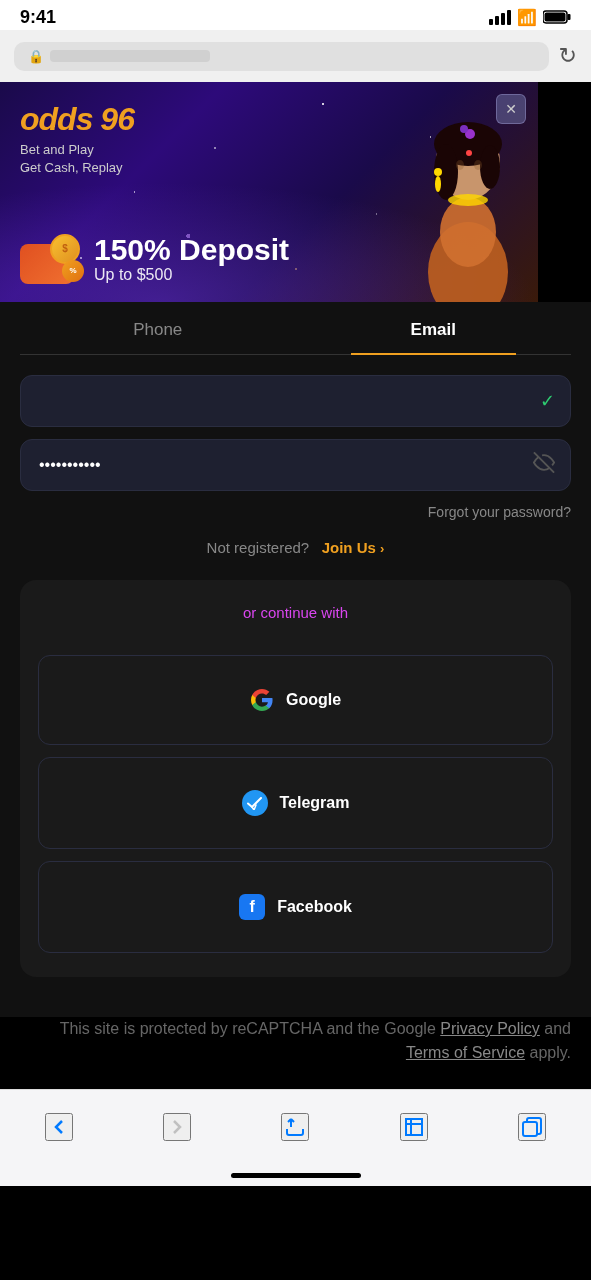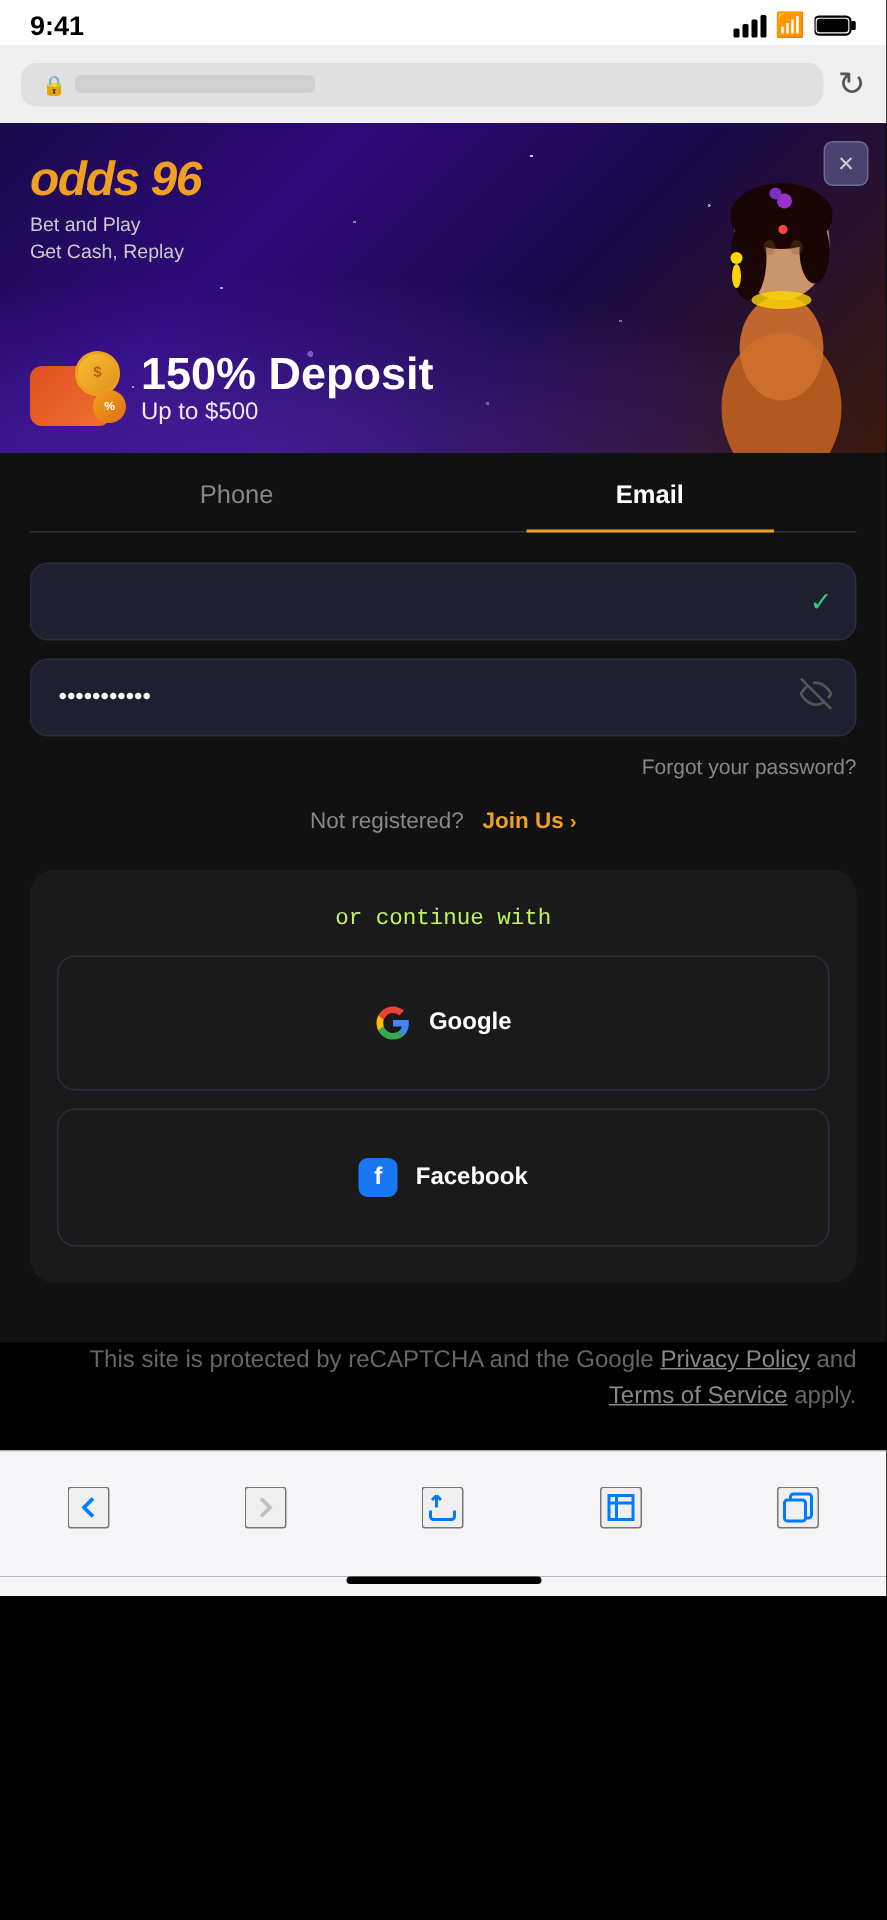--- a/index.html
+++ b/index.html
@@ -74,21 +74,21 @@
       font-size: 22px;
       color: #555;
       background: none;
       border: none;
       cursor: pointer;
       line-height: 1;
     }
 
     
     .banner {
-      width: 591px;
+      width: 538px;
       height: 220px;
       background: linear-gradient(135deg, #1a0a4a 0%, #2d0a7a 30%, #1a0a4a 60%, #3a1a0a 100%);
       position: relative;
       overflow: hidden;
     }
     .banner-stars {
       position: absolute;
       top: 0; left: 0; right: 0; bottom: 0;
       background: 
         radial-gradient(circle at 10% 20%, rgba(255,255,255,0.8) 1px, transparent 1px),
@@ -330,24 +330,23 @@
 
     
     .social-section {
       background: #1a1a1a;
       border-radius: 16px;
       padding: 24px 18px;
       margin-bottom: 20px;
     }
     .or-continue {
       text-align: center;
-      color: #bef264;
+      color: #d946ef;
       font-size: 15px;
-      margin-bottom: 16px;
-      font-family: Liberation Mono, monospace;
+      margin-bottom: 34px;
     }
     .social-btn {
       width: 100%;
       background: transparent;
       border: 1px solid #2a2d40;
       border-radius: 12px;
       padding: 32px;
       font-size: 16px;
       font-weight: 600;
       color: #fff;
@@ -579,20 +578,29 @@
         <svg width="24" height="24" viewBox="0 0 24 24">
           <path d="M22.56 12.25c0-.78-.07-1.53-.2-2.25H12v4.26h5.92c-.26 1.37-1.04 2.53-2.21 3.31v2.77h3.57c2.08-1.92 3.28-4.74 3.28-8.09z" fill="#4285F4"></path>
           <path d="M12 23c2.97 0 5.46-.98 7.28-2.66l-3.57-2.77c-.98.66-2.23 1.06-3.71 1.06-2.86 0-5.29-1.93-6.16-4.53H2.18v2.84C3.99 20.53 7.7 23 12 23z" fill="#34A853"></path>
           <path d="M5.84 14.09c-.22-.66-.35-1.36-.35-2.09s.13-1.43.35-2.09V7.07H2.18C1.43 8.55 1 10.22 1 12s.43 3.45 1.18 4.93l2.85-2.22.81-.62z" fill="#FBBC05"></path>
           <path d="M12 5.38c1.62 0 3.06.56 4.21 1.64l3.15-3.15C17.45 2.09 14.97 1 12 1 7.7 1 3.99 3.47 2.18 7.07l3.66 2.84c.87-2.6 3.3-4.53 6.16-4.53z" fill="#EA4335"></path>
         </svg>
       </div>
       <span>Google</span>
     </button>
 
+    <button class="social-btn">
+      <div class="telegram-icon-wrap">
+        <svg width="15" height="13" viewBox="0 0 15 13" fill="none">
+          <path d="M1 6.5L5 10L14 1" stroke="white" stroke-width="2" stroke-linecap="round"></path>
+          <path d="M5 10L7 13L9 8" stroke="white" stroke-width="1.5" stroke-linecap="round"></path>
+        </svg>
+      </div>
+      <span>Telegram</span>
+    </button>
 
     <button class="social-btn">
       <div class="facebook-icon-wrap">f</div>
       <span>Facebook</span>
     </button>
   </div>
 
 </div>
 
 <div class="recaptcha-notice">

